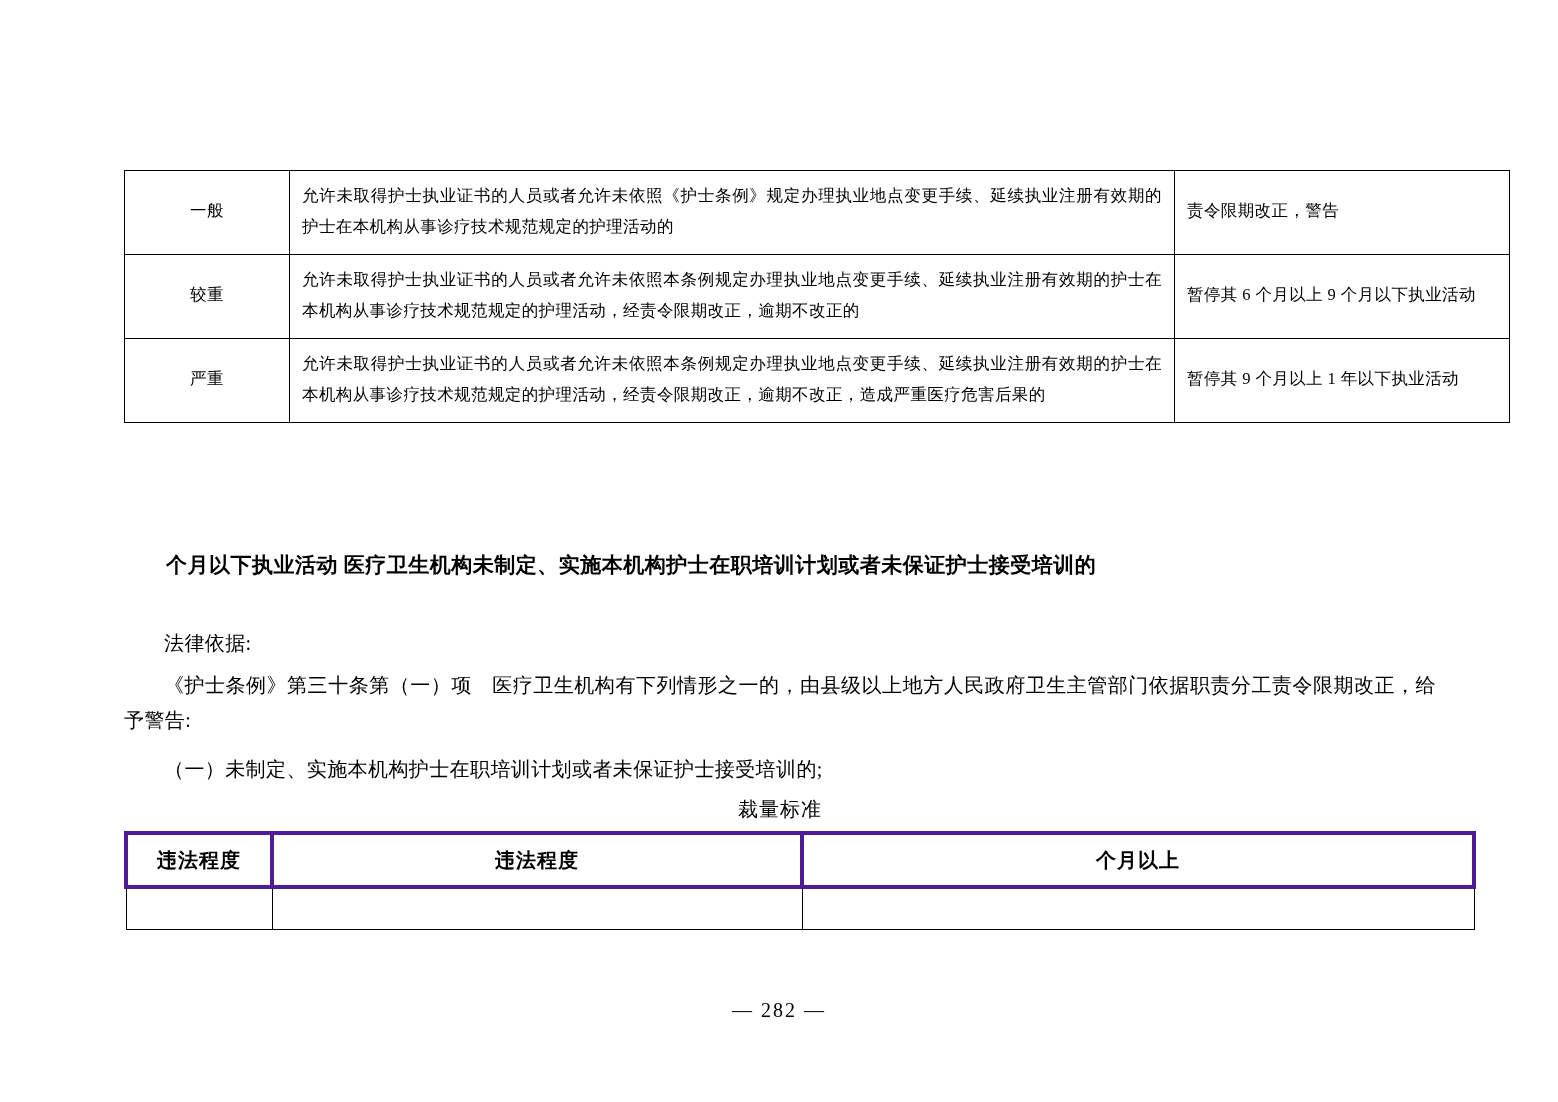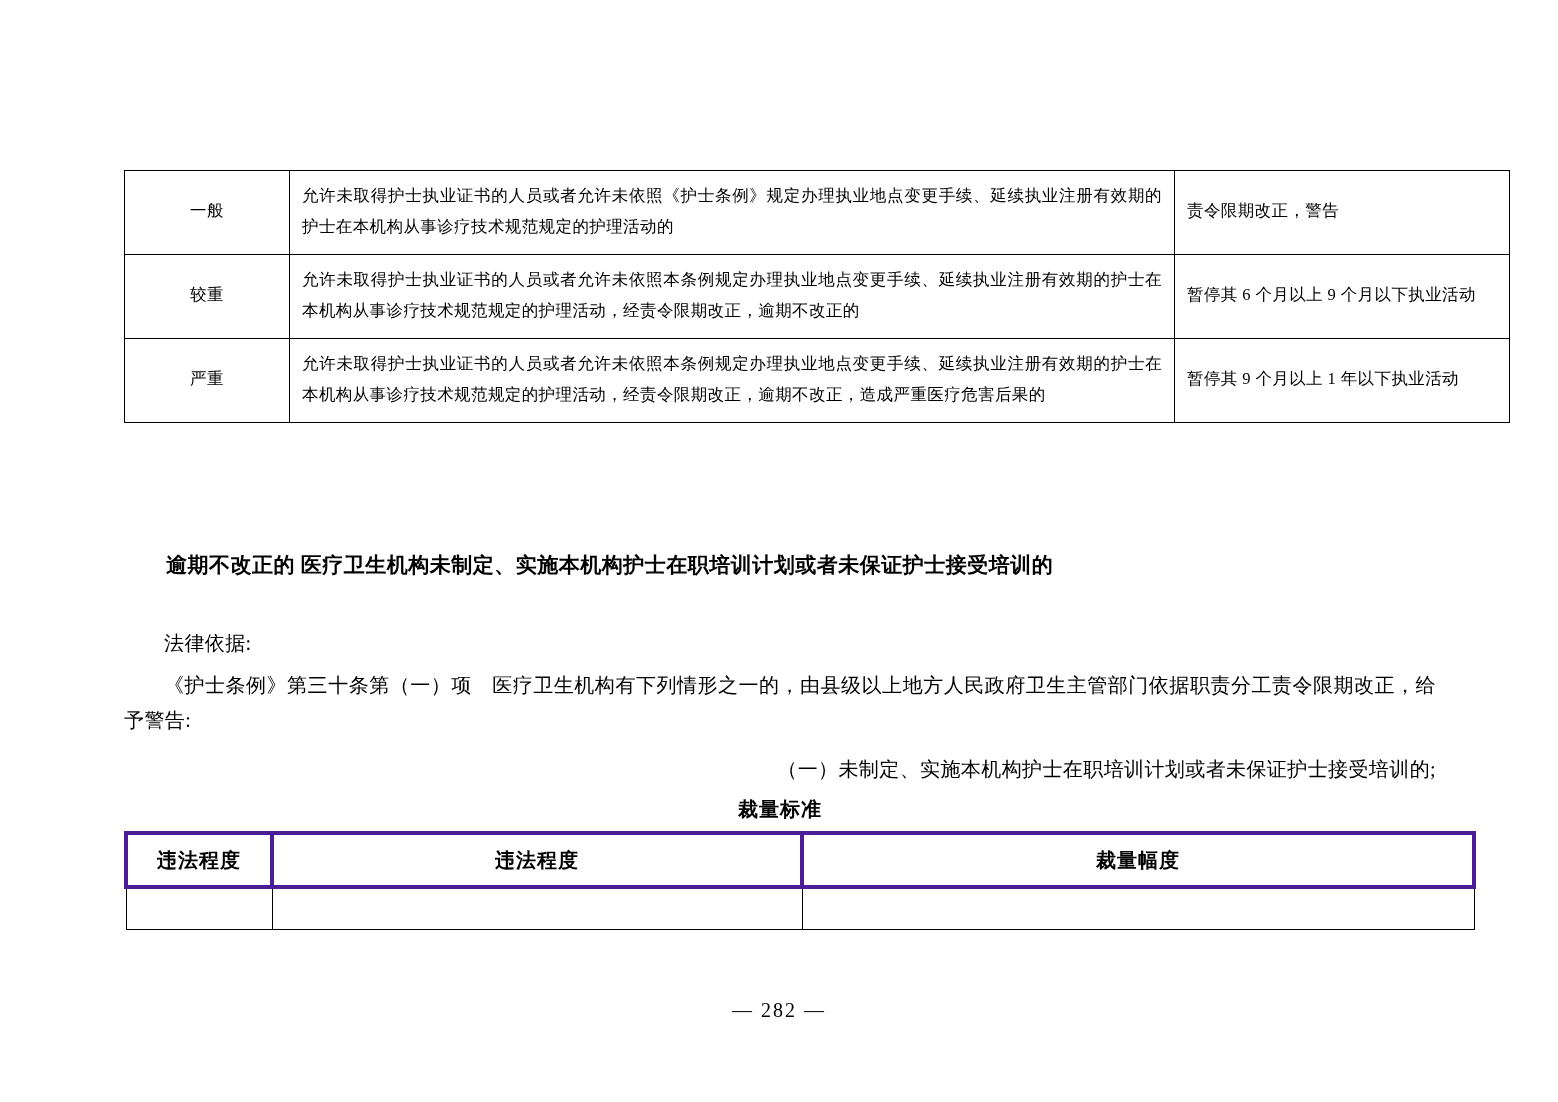--- a/index.html
+++ b/index.html
@@ -61,30 +61,30 @@
   .para {
     position: absolute;
     left: 124px;
     width: 1312px;
     font-size: 20px;
     line-height: 1.75;
     letter-spacing: 0.4px;
   }
   .p-basis { top: 622px; text-indent: 2em; }
   .p-quote { top: 664px; text-indent: 2em; text-align: justify; }
-  .p-item  { top: 748px; text-indent: 2em; text-align: right; }
+  .p-item  { top: 748px; text-indent: 2em; }
 
   .std-title {
     position: absolute;
     left: 124px;
     top: 792px;
     width: 1312px;
     text-align: center;
     font-size: 20px;
-    font-weight: bold;
+    font-weight: normal;
     letter-spacing: 1px;
   }
 
   
   .bot-table {
     position: absolute;
     left: 124px;
     top: 827px;
     width: 1312px;
     border-collapse: collapse;
@@ -142,34 +142,34 @@
       <tr>
         <td class="col-degree">严重</td>
         <td class="col-conseq">允许未取得护士执业证书的人员或者允许未依照本条例规定办理执业地点变更手续、延续执业注册有效期的护士在本机构从事诊疗技术规范规定的护理活动，经责令限期改正，逾期不改正，造成严重医疗危害后果的</td>
         <td class="col-range">
           <div class="rng">暂停其 9 个月以上 1 年以下执业活动</div>
         </td>
       </tr>
     </tbody>
   </table>
 
-  <div class="sec-title">逾期不改正的 医疗卫生机构未制定、实施本机构护士在职培训计划或者未保证护士接受培训的</div>
+  <div class="sec-title">个月以下执业活动 医疗卫生机构未制定、实施本机构护士在职培训计划或者未保证护士接受培训的</div>
 
   <div class="para p-basis">法律依据:</div>
   <div class="para p-quote">《护士条例》第三十条第（一）项　医疗卫生机构有下列情形之一的，由县级以上地方人民政府卫生主管部门依据职责分工责令限期改正，给予警告:</div>
   <div class="para p-item">（一）未制定、实施本机构护士在职培训计划或者未保证护士接受培训的;</div>
 
   <div class="std-title">裁量标准</div>
 
   <table class="bot-table">
     <thead>
       <tr>
         <th class="bh1">违法程度</th>
         <th class="bh2">违法程度</th>
-        <th class="bh3">裁量幅度</th>
+        <th class="bh3">个月以上</th>
       </tr>
     </thead>
     <tbody>
       <tr>
         <td></td>
         <td></td>
         <td></td>
       </tr>
     </tbody>
   </table>

